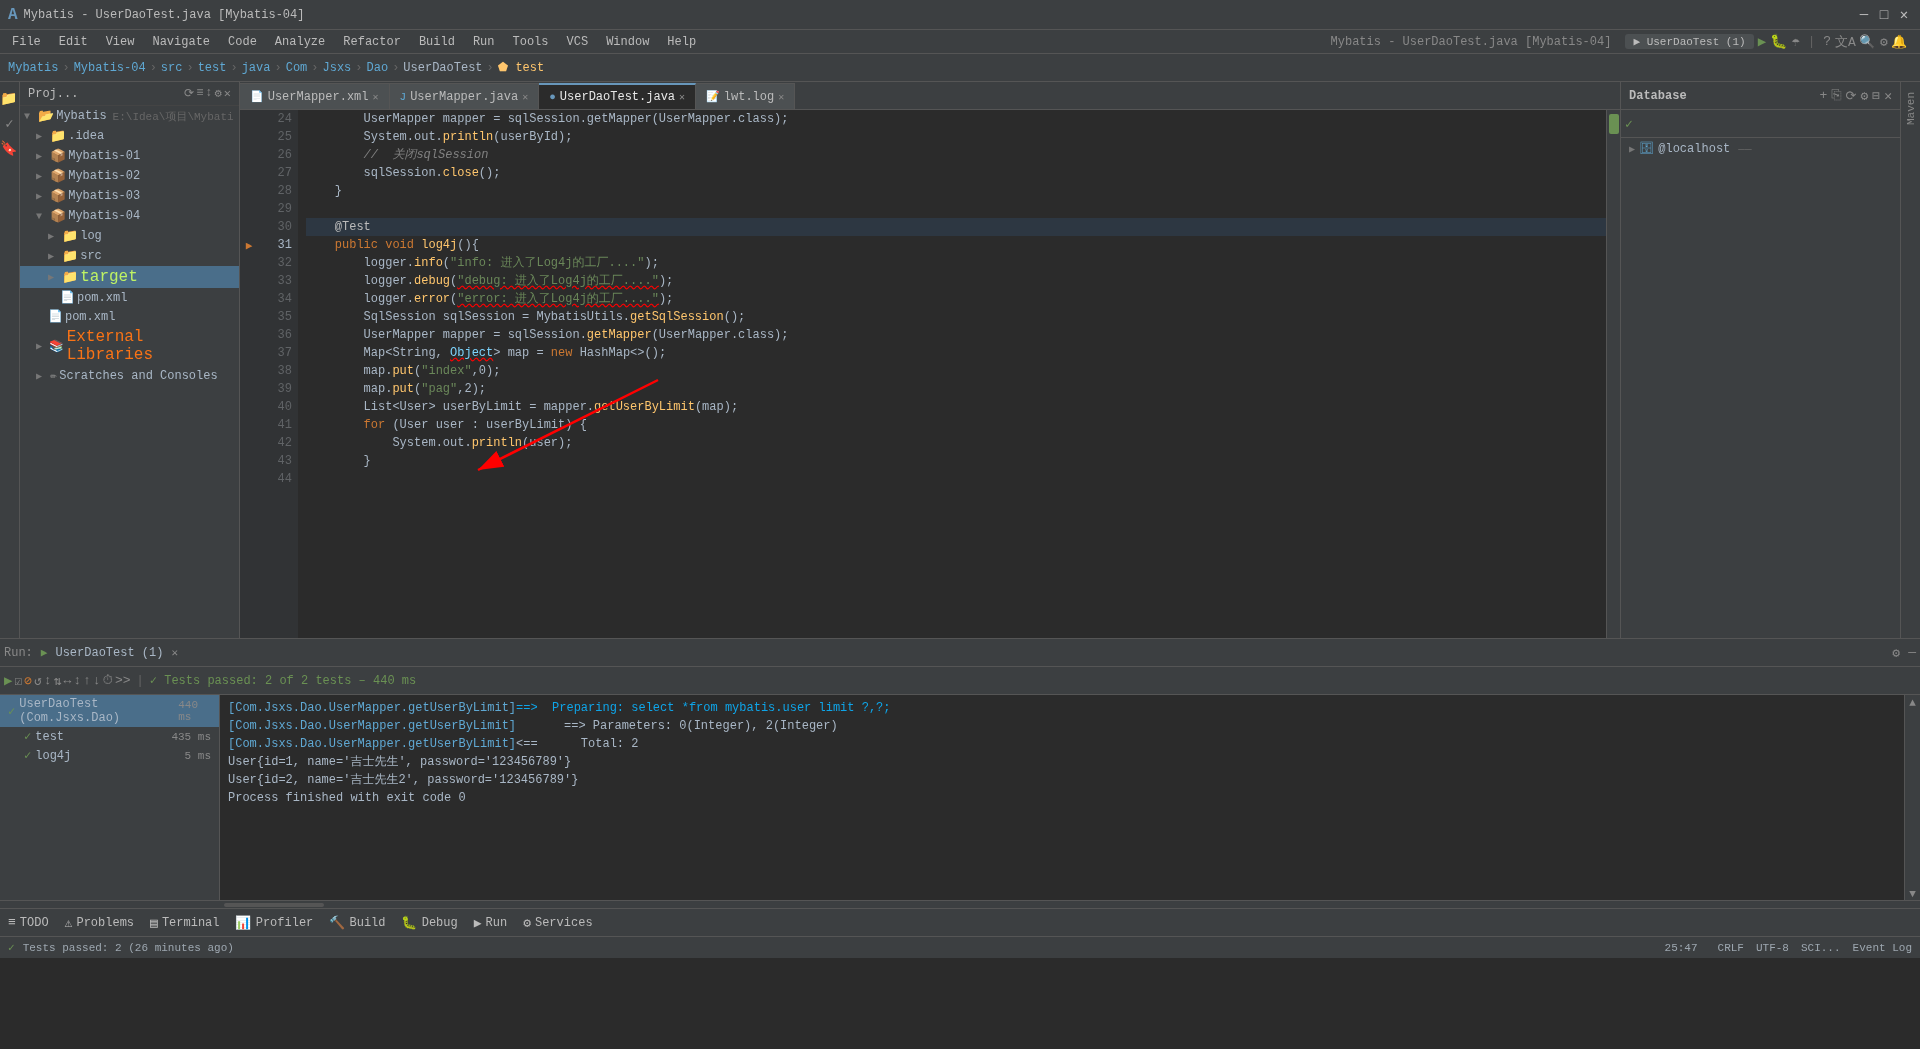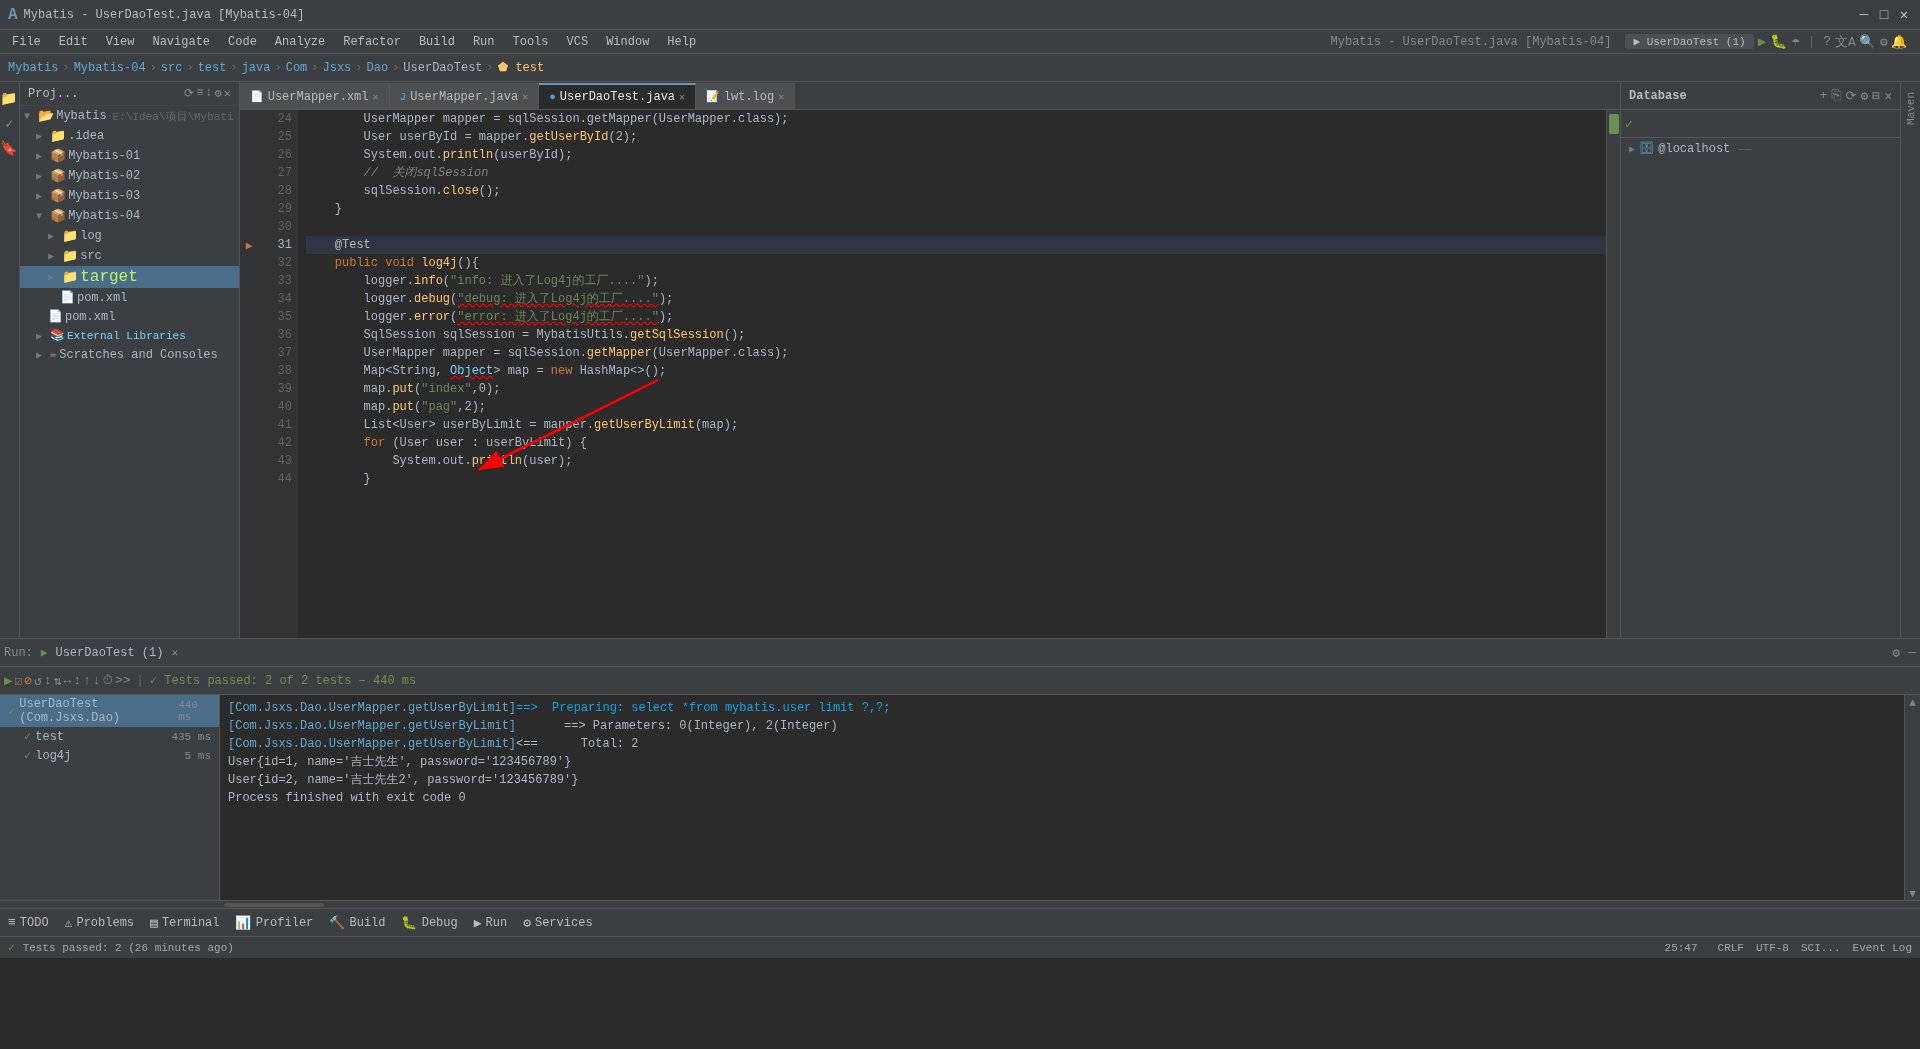--- a/index.html
+++ b/index.html
@@ -483,21 +483,21 @@
     </div>
 
     <div class="tree-item tree-indent-2">
       <span style="color:#e8bf6a; font-size:12px;">📄</span>
       <span style="color:#a9b7c6; font-size:12px;">pom.xml</span>
     </div>
 
     <div class="tree-item tree-indent-1">
       <span class="tree-arrow">▶</span>
       <span style="color:#888; font-size:12px;">📚</span>
-      <span style="color:#7dd3fc; font-size:11px;">External Libraries</span>
+      <span style="color:#f97316; font-size:16px;">External Libraries</span>
     </div>
 
     <div class="tree-item tree-indent-1">
       <span class="tree-arrow">▶</span>
       <span style="color:#888; font-size:12px;">✏</span>
       <span style="color:#a9b7c6; font-size:12px;">Scratches and Consoles</span>
     </div>
   </div>
 
   <div class="editor-main-area">
@@ -572,21 +572,20 @@
         <div class="line-num">39</div>
         <div class="line-num">40</div>
         <div class="line-num">41</div>
         <div class="line-num">42</div>
         <div class="line-num">43</div>
         <div class="line-num">44</div>
       </div>
 
       <div id="code-editor" style="position: relative;">
         <div class="code-line">        <span style="color:#a9b7c6;">UserMapper mapper = sqlSession.getMapper(UserMapper.class);</span></div>
-        <div class="code-line">        <span style="color:#a9b7c6;">User userById = mapper.</span><span style="color:#ffc66d;">getUserById</span><span style="color:#a9b7c6;">(2);</span></div>
         <div class="code-line">        <span style="color:#a9b7c6;">System.out.</span><span style="color:#ffc66d;">println</span><span style="color:#a9b7c6;">(userById);</span></div>
         <div class="code-line">        <span style="color:#808080; font-style:italic;">//  关闭sqlSession</span></div>
         <div class="code-line">        <span style="color:#a9b7c6;">sqlSession.</span><span style="color:#ffc66d;">close</span><span style="color:#a9b7c6;">();</span></div>
         <div class="code-line">    <span style="color:#a9b7c6;">}</span></div>
         <div class="code-line"></div>
         <div class="code-line highlighted">    <span style="color:#bbb;">@Test</span></div>
         <div class="code-line">    <span style="color:#cc7832;">public void </span><span style="color:#ffc66d;">log4j</span><span style="color:#a9b7c6;">(){</span></div>
         <div class="code-line">        <span style="color:#a9b7c6;">logger.</span><span style="color:#ffc66d;">info</span><span style="color:#a9b7c6;">(</span><span style="color:#6a8759;">"info: 进入了Log4j的工厂...."</span><span style="color:#a9b7c6;">);</span></div>
         <div class="code-line">        <span style="color:#a9b7c6;">logger.</span><span style="color:#ffc66d;">debug</span><span style="color:#a9b7c6;">(</span><span style="color:#6a8759; text-decoration: underline wavy red;">"debug: 进入了Log4j的工厂...."</span><span style="color:#a9b7c6;">);</span></div>
         <div class="code-line">        <span style="color:#a9b7c6;">logger.</span><span style="color:#ffc66d;">error</span><span style="color:#a9b7c6;">(</span><span style="color:#6a8759; text-decoration: underline wavy red;">"error: 进入了Log4j的工厂...."</span><span style="color:#a9b7c6;">);</span></div>

